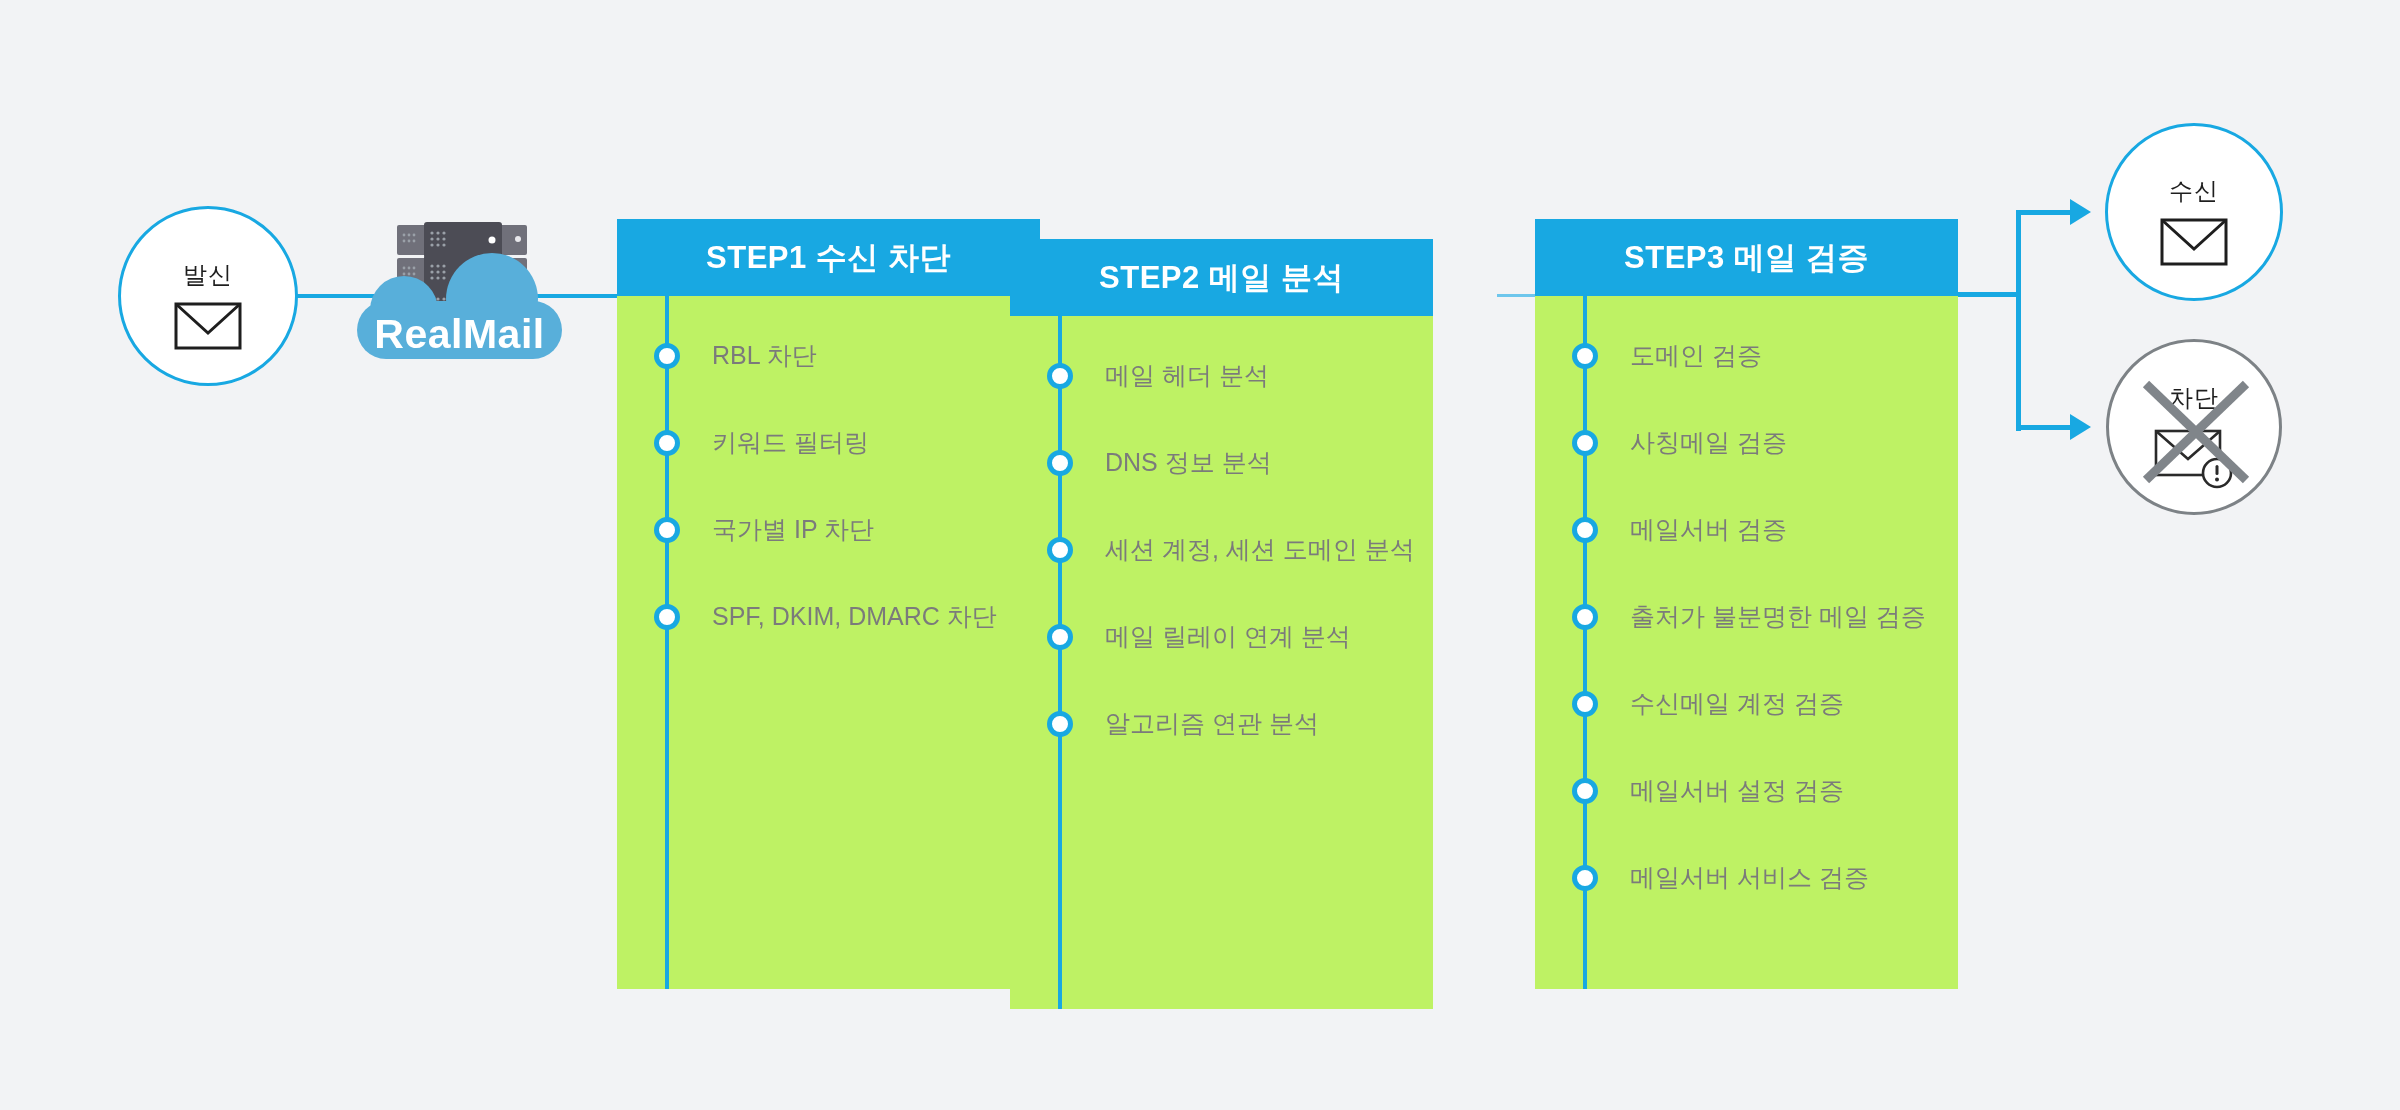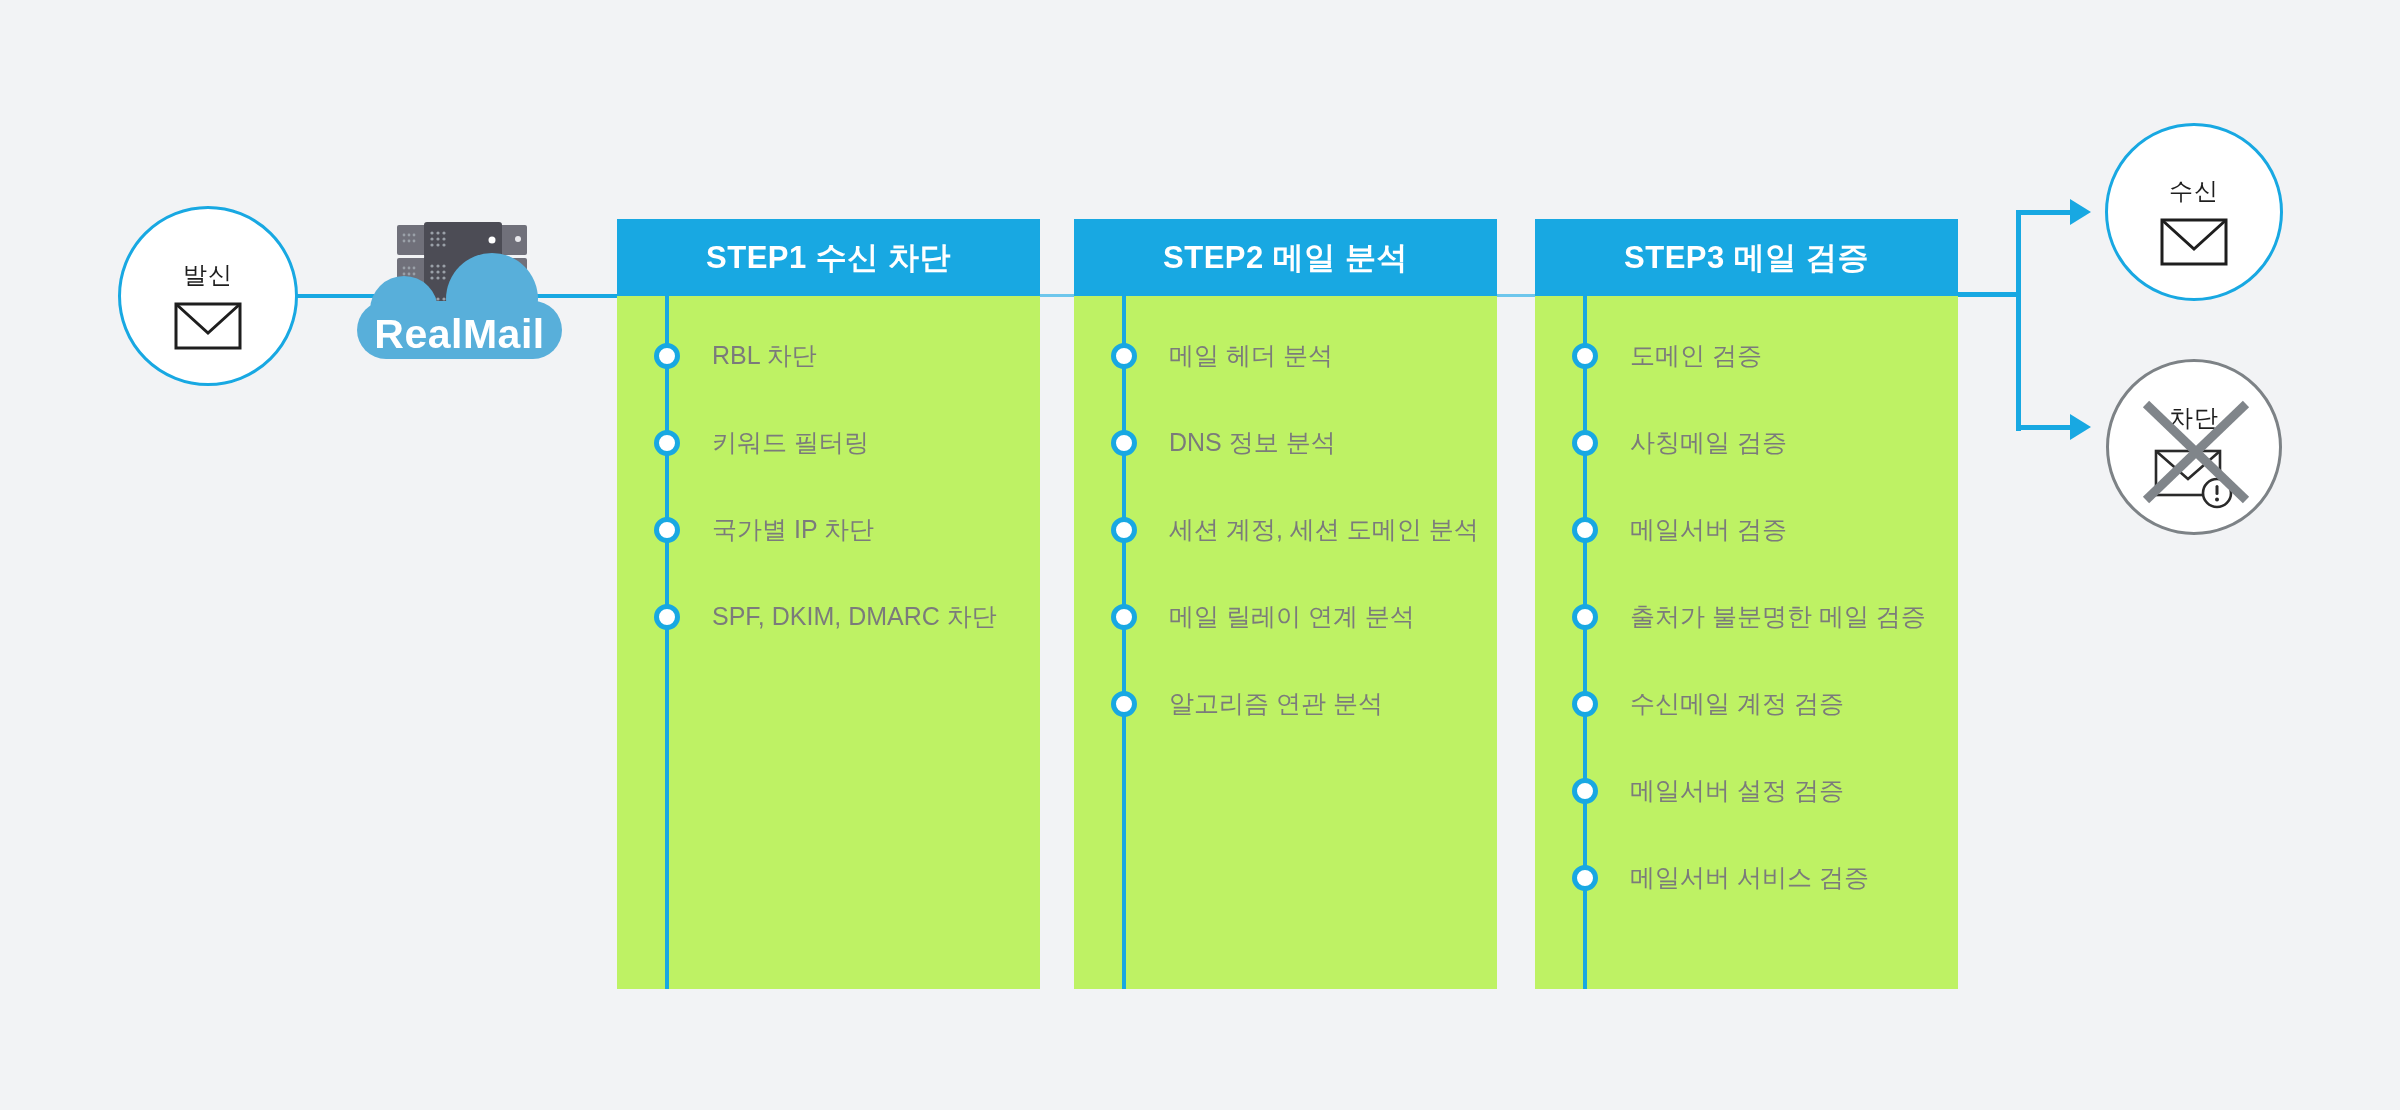--- a/index.html
+++ b/index.html
@@ -187,21 +187,21 @@
             <span class="item-label">국가별 IP 차단</span>
           </li>
           <li class="step-item">
             <span class="marker"></span>
             <span class="item-label">SPF, DKIM, DMARC 차단</span>
           </li>
         </ul>
     </div>
   </div>
 
-  <div class="step-panel" style="left:1074px;">
+  <div class="step-panel" style="left:1010px;margin-top:20px;">
     <div class="step-header">STEP2 메일 분석</div>
     <div class="step-body">
       <div class="timeline"></div>
       <ul class="step-list">
           <li class="step-item">
             <span class="marker"></span>
             <span class="item-label">메일 헤더 분석</span>
           </li>
           <li class="step-item">
             <span class="marker"></span>
@@ -261,21 +261,21 @@
   </div>
 
   <div class="node-circle blue" style="left:2105px;top:123px;width:178px;height:178px;">
     <div class="node-label">수신</div>
     <svg width="70" height="50" viewBox="0 0 70 50">
       <rect x="3" y="3" width="64" height="44" fill="#fff" stroke="#1e1e1e" stroke-width="3"></rect>
       <path d="M3,3 L35,32 L67,3" fill="none" stroke="#1e1e1e" stroke-width="3"></path>
     </svg>
   </div>
 
-  <div class="node-circle gray" style="left:2106px;top:359px;width:176px;height:176px;font-family:Liberation Serif, serif;">
+  <div class="node-circle gray" style="left:2106px;top:339px;width:176px;height:176px;font-family:Liberation Serif, serif;">
     <div class="node-label">차단</div>
     <svg width="82" height="66" viewBox="0 0 82 66">
       <rect x="3" y="7" width="64" height="44" fill="#fff" stroke="#2a2a2a" stroke-width="2.6"></rect>
       <path d="M3,7 L35,35 L67,7" fill="none" stroke="#2a2a2a" stroke-width="2.6"></path>
       <g>
         <circle cx="64" cy="49" r="14" fill="#fff" stroke="#2a2a2a" stroke-width="2.6"></circle>
         <rect x="62.5" y="41" width="3" height="10" rx="1.5" fill="#2a2a2a"></rect>
         <circle cx="64" cy="55.5" r="2" fill="#2a2a2a"></circle>
       </g>
     </svg>

